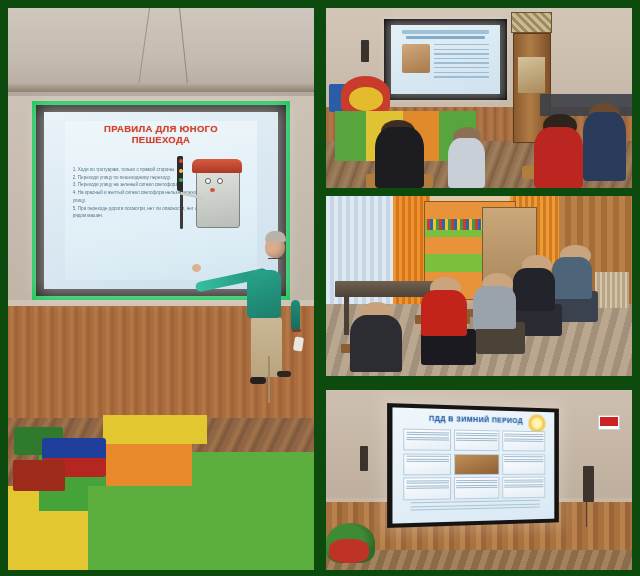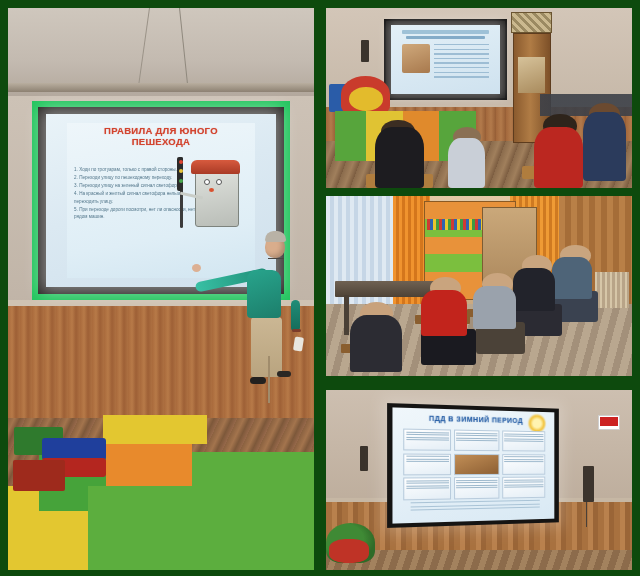--- a/index.html
+++ b/index.html
@@ -24,21 +24,21 @@
     background:linear-gradient(180deg,#cdc2b6,#c0b4a7);}
   .p1-walllow{position:absolute;left:0;top:53%;width:100%;height:20%;
     background:repeating-linear-gradient(90deg,#a96a3c 0px,#b77a48 4px,#9e6036 8px,#ad7041 12px);}
   .p1-skirt{position:absolute;left:0;top:52%;width:100%;height:1.4%;
     background:#cfc3b3;}
   .p1-floor{position:absolute;left:0;top:73%;width:100%;height:27%;
     background:repeating-linear-gradient(115deg,#8a6140 0px,#a3744d 6px,#7d583a 11px,#96684a 16px);}
 
   
   .p1-screenframe{position:absolute;left:8%;top:16.5%;width:84%;height:35.5%;
-    background:#24211f;border:6px solid #22c55e;box-sizing:border-box;}
+    background:#24211f;border:4px solid #22c55e;box-sizing:border-box;}
   .p1-screen{position:absolute;left:3%;top:4%;width:94%;height:92%;
     background:linear-gradient(160deg,#e9f3f8 0%,#dbe9f2 45%,#cfe0ec 100%);
     box-shadow:0 0 16px 6px rgba(255,255,255,.45);}
   .p1-slide{position:absolute;left:9%;top:5%;width:82%;height:90%;
     background:linear-gradient(170deg,#eef6fa,#dfeef6 70%,#d2e6f1);}
   .p1-title{position:absolute;left:6%;top:2%;width:88%;text-align:center;
     color:#d2442f;font-weight:bold;font-size:9.5px;line-height:1.12;
     letter-spacing:.3px;text-shadow:0 0 1px rgba(210,68,47,.6);}
   .p1-rules{position:absolute;left:4%;top:28%;width:70%;
     color:#4a6f84;font-size:4.6px;line-height:1.62;opacity:.95;}

